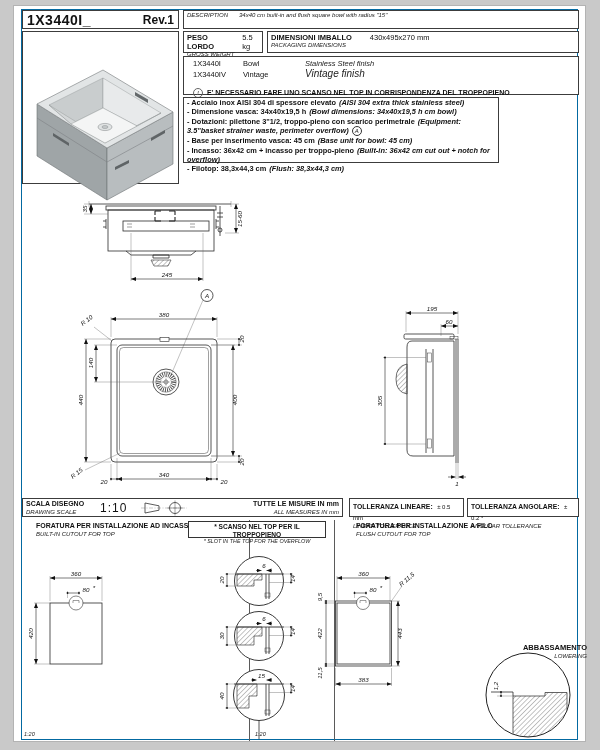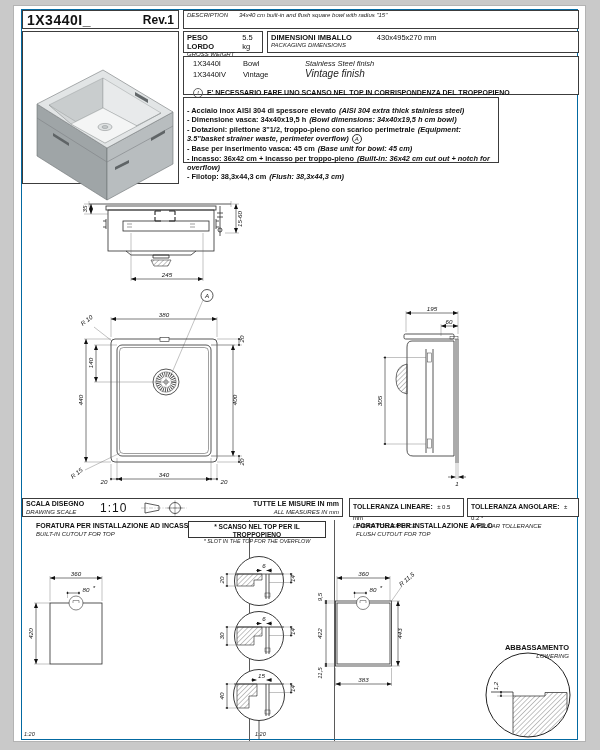--- a/index.html
+++ b/index.html
@@ -94,21 +94,21 @@
   <div class="box" style="left:161px;top:21px;width:80px;height:22px;padding:1px 3px;">
     <div class="row">
           <span class="it">PESO LORDO</span>
       <span class="val" style="margin-left:14px;">5.5 kg</span>
         </div>
     <div class="en">GROSS WEIGHT</div>
   </div>
   <div class="box" style="left:245px;top:21px;width:312px;height:22px;padding:1px 3px;">
     <div class="row">
           <span class="it">DIMENSIONI IMBALLO</span>
-      <span class="val" style="margin-left:25px;">430x495x270 mm</span>
+      <span class="val" style="margin-left:18px;">430x495x270 mm</span>
         </div>
     <div class="en">PACKAGING DIMENSIONS</div>
   </div>
 
   <div class="box" style="left:161px;top:46px;width:396px;height:39px;padding:2px 9px;">
     <div class="row val">
       <span style="width:50px;">1X3440I</span>
       <span style="width:62px;">Bowl</span>
       <span class="en" style="font-size:7.5px;">Stainless Steel finish</span>
         </div>
@@ -116,21 +116,21 @@
       <span style="width:50px;">1X3440IV</span>
       <span style="width:62px;">Vintage</span>
       <span class="en" style="font-size:10px;">Vintage finish</span>
         </div>
     <div style="margin-top:2px;">
       <span class="warnicon">!</span><span class="it" style="font-size:7px;">E' NECESSARIO FARE UNO SCANSO NEL TOP IN CORRISPONDENZA DEL TROPPOPIENO</span>
       <div class="en" style="margin-left:12px;font-size:5.4px;">YOU SHOULD MAKE A SLOT IN THE TOP WHERE THE OVERFLOW IS INSTALLED</div>
     </div>
   </div>
 
-  <div class="box" style="left:161px;top:87px;width:316px;height:66px;padding:8px 3px;">
+  <div class="box" style="left:161px;top:87px;width:316px;height:66px;padding:0 3px;">
     <div class="bullet"><span>-</span> <span>Acciaio inox AISI 304 di spessore elevato</span><span class="ben">(AISI 304 extra thick stainless steel)</span></div>
     <div class="bullet"><span>-</span> <span>Dimensione vasca: 34x40x19,5 h</span><span class="ben">(Bowl dimensions: 34x40x19,5 h cm bowl)</span></div>
     <div class="bullet"><span>-</span> <span>Dotazioni: pilettone 3"1/2, troppo-pieno con scarico perimetrale</span><span class="ben">(Equipment: 3.5"basket strainer waste, perimeter overflow)</span><span class="circA">A</span></div>
     <div class="bullet"><span>-</span> <span>Base per inserimento vasca: 45 cm</span><span class="ben">(Base unit for bowl: 45 cm)</span></div>
     <div class="bullet"><span>-</span> <span>Incasso: 36x42 cm + incasso per troppo-pieno</span><span class="ben">(Built-in: 36x42 cm cut out + notch for overflow)</span></div>
     <div class="bullet"><span>-</span> <span>Filotop: 38,3x44,3 cm</span><span class="ben">(Flush: 38,3x44,3 cm)</span></div>
   </div>
 
   <svg width="170" height="93" style="left:59px;top:183px;">
     <line class="ln" x1="8" y1="11" x2="150" y2="11"></line>
@@ -390,21 +390,21 @@
         <circle class="dot" cx="15" cy="107" r="0.9"></circle>
     <text class="dt" x="10.5" y="114" transform="rotate(-90 10.5 114)">11,5</text>
     <path class="ext" d="M80.5,42 H89 M80.5,107 H89"></path>
     <line class="dim" x1="87" y1="42" x2="87" y2="107" marker-start="url(#as)" marker-end="url(#ae)"></line>
     <text class="dt" x="91" y="74.5" transform="rotate(-90 91 74.5)">443</text>
     <path class="ext" d="M24.5,109 V127 M80.5,109 V127"></path>
     <line class="dim" x1="24.5" y1="125" x2="80.5" y2="125" marker-start="url(#as)" marker-end="url(#ae)"></line>
     <text class="dt" x="52.5" y="122.5">383</text>
   </svg>
 
-  <div style="position:absolute;left:430px;top:634px;width:117px;text-align:right;line-height:8px;z-index:5;">
+  <div style="position:absolute;left:448px;top:634px;width:117px;text-align:right;line-height:8px;z-index:5;">
     <div class="it">ABBASSAMENTO</div>
     <div class="en">LOWERING</div>
   </div>
   <svg width="110" height="100" style="left:457px;top:631px;">
     <defs>
           <clipPath id="lwclip">
             <circle cx="49" cy="54" r="41.5"></circle>
           </clipPath>
         </defs>
     <circle cx="49" cy="54" r="42" fill="#fff" stroke="#222" stroke-width="1"></circle>

